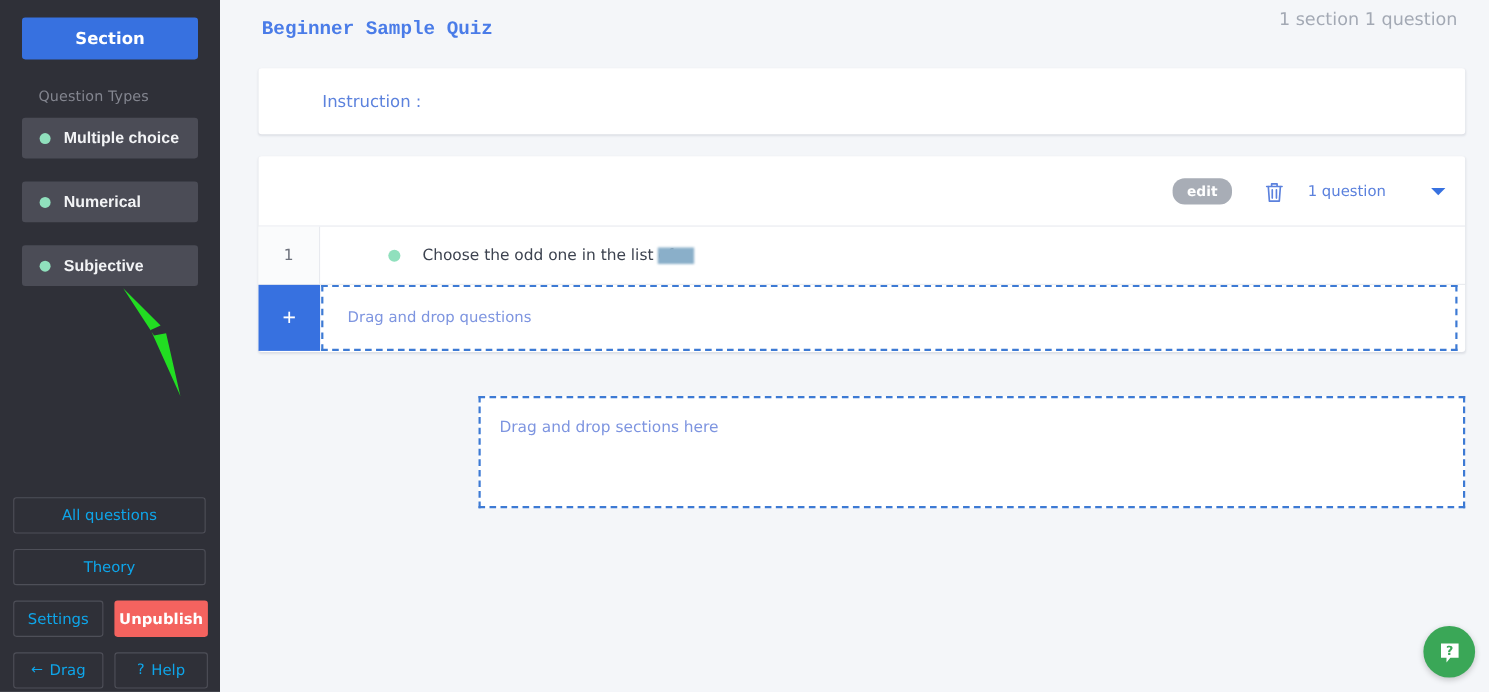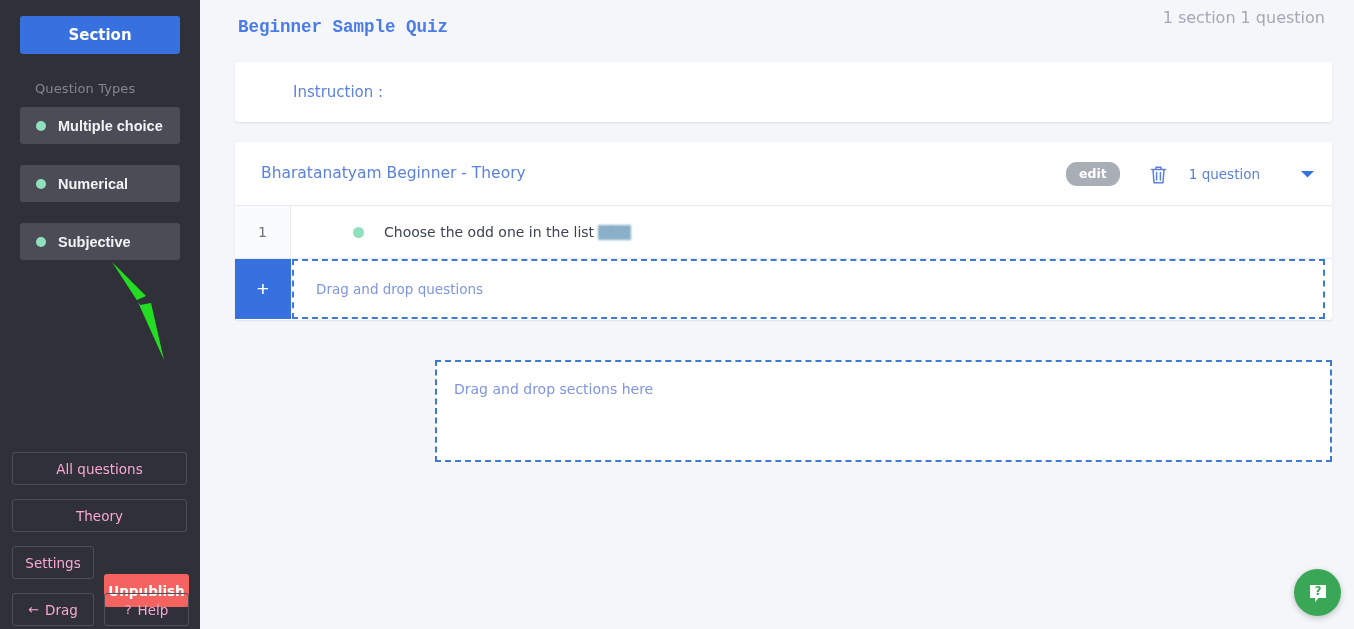--- a/index.html
+++ b/index.html
@@ -52,37 +52,36 @@
   }
   .qt-1 { top: 107px; }
   .qt-2 { top: 165px; }
   .qt-3 { top: 223px; }
 
   .ghost-btn {
     position: absolute;
     background: transparent;
     border: 1px solid #4e4f58;
     border-radius: 3px;
-    color: #f9a8d4;
+    color: #0ea5e9;
     font-size: 13.5px;
     font-family: "DejaVu Sans", "Liberation Sans", sans-serif;
     display: flex; align-items: center; justify-content: center;
     cursor: pointer;
   }
   .btn-allq   { left: 12px; top: 452px; width: 175px; height: 33px; }
   .btn-import { left: 12px; top: 499px; width: 175px; height: 33px; }
   .btn-settings { left: 12px; top: 546px; width: 82px; height: 33px; }
   .btn-unpublish {
     position: absolute; left: 104px; top: 546px; width: 85px; height: 33px;
     background: #f4635f; border: none; border-radius: 3px;
     color: #ffffff; font-size: 13.5px; font-weight: bold;
     font-family: "DejaVu Sans", "Liberation Sans", sans-serif;
     display: flex; align-items: center; justify-content: center;
     cursor: pointer;
-    margin-top: 28px;
   }
   .btn-back { left: 12px; top: 593px; width: 82px; height: 33px; }
   .btn-help-s { left: 104px; top: 593px; width: 85px; height: 33px; }
   .btn-back .ico, .btn-help-s .ico { margin-right: 6px; font-size: 13px; }
 
   
   .arrow-anno {
     position: absolute; left: 106px; top: 256px;
     width: 80px; height: 110px;
     pointer-events: none;
@@ -278,21 +277,20 @@
     <div class="quiz-title">Beginner Sample Quiz</div>
     <div class="quiz-count">1 section 1 question</div>
 
     <div class="card card-instruction">
       <div class="instruction-text">Instruction :</div>
     </div>
 
     <div class="card card-section">
 
       <div class="sec-head">
-        <div class="sec-title">Bharatanatyam Beginner - Theory</div>
 
         <div class="sec-tools">
           <button class="edit-pill">
             <span>edit</span>
           </button>
 
           <button class="trash-btn">
             <svg width="19" height="21" viewBox="0 0 19 21">
               <path d="M2.5 5.5 h14 M7 5.5 V3.2 h5 V5.5 M4 5.5 l1 13.3 h9 l1 -13.3 M7.6 8.6 v7.5 M11.4 8.6 v7.5" fill="none" stroke="#5b81dd" stroke-width="1.5" stroke-linecap="round" stroke-linejoin="round"></path>
             </svg>

